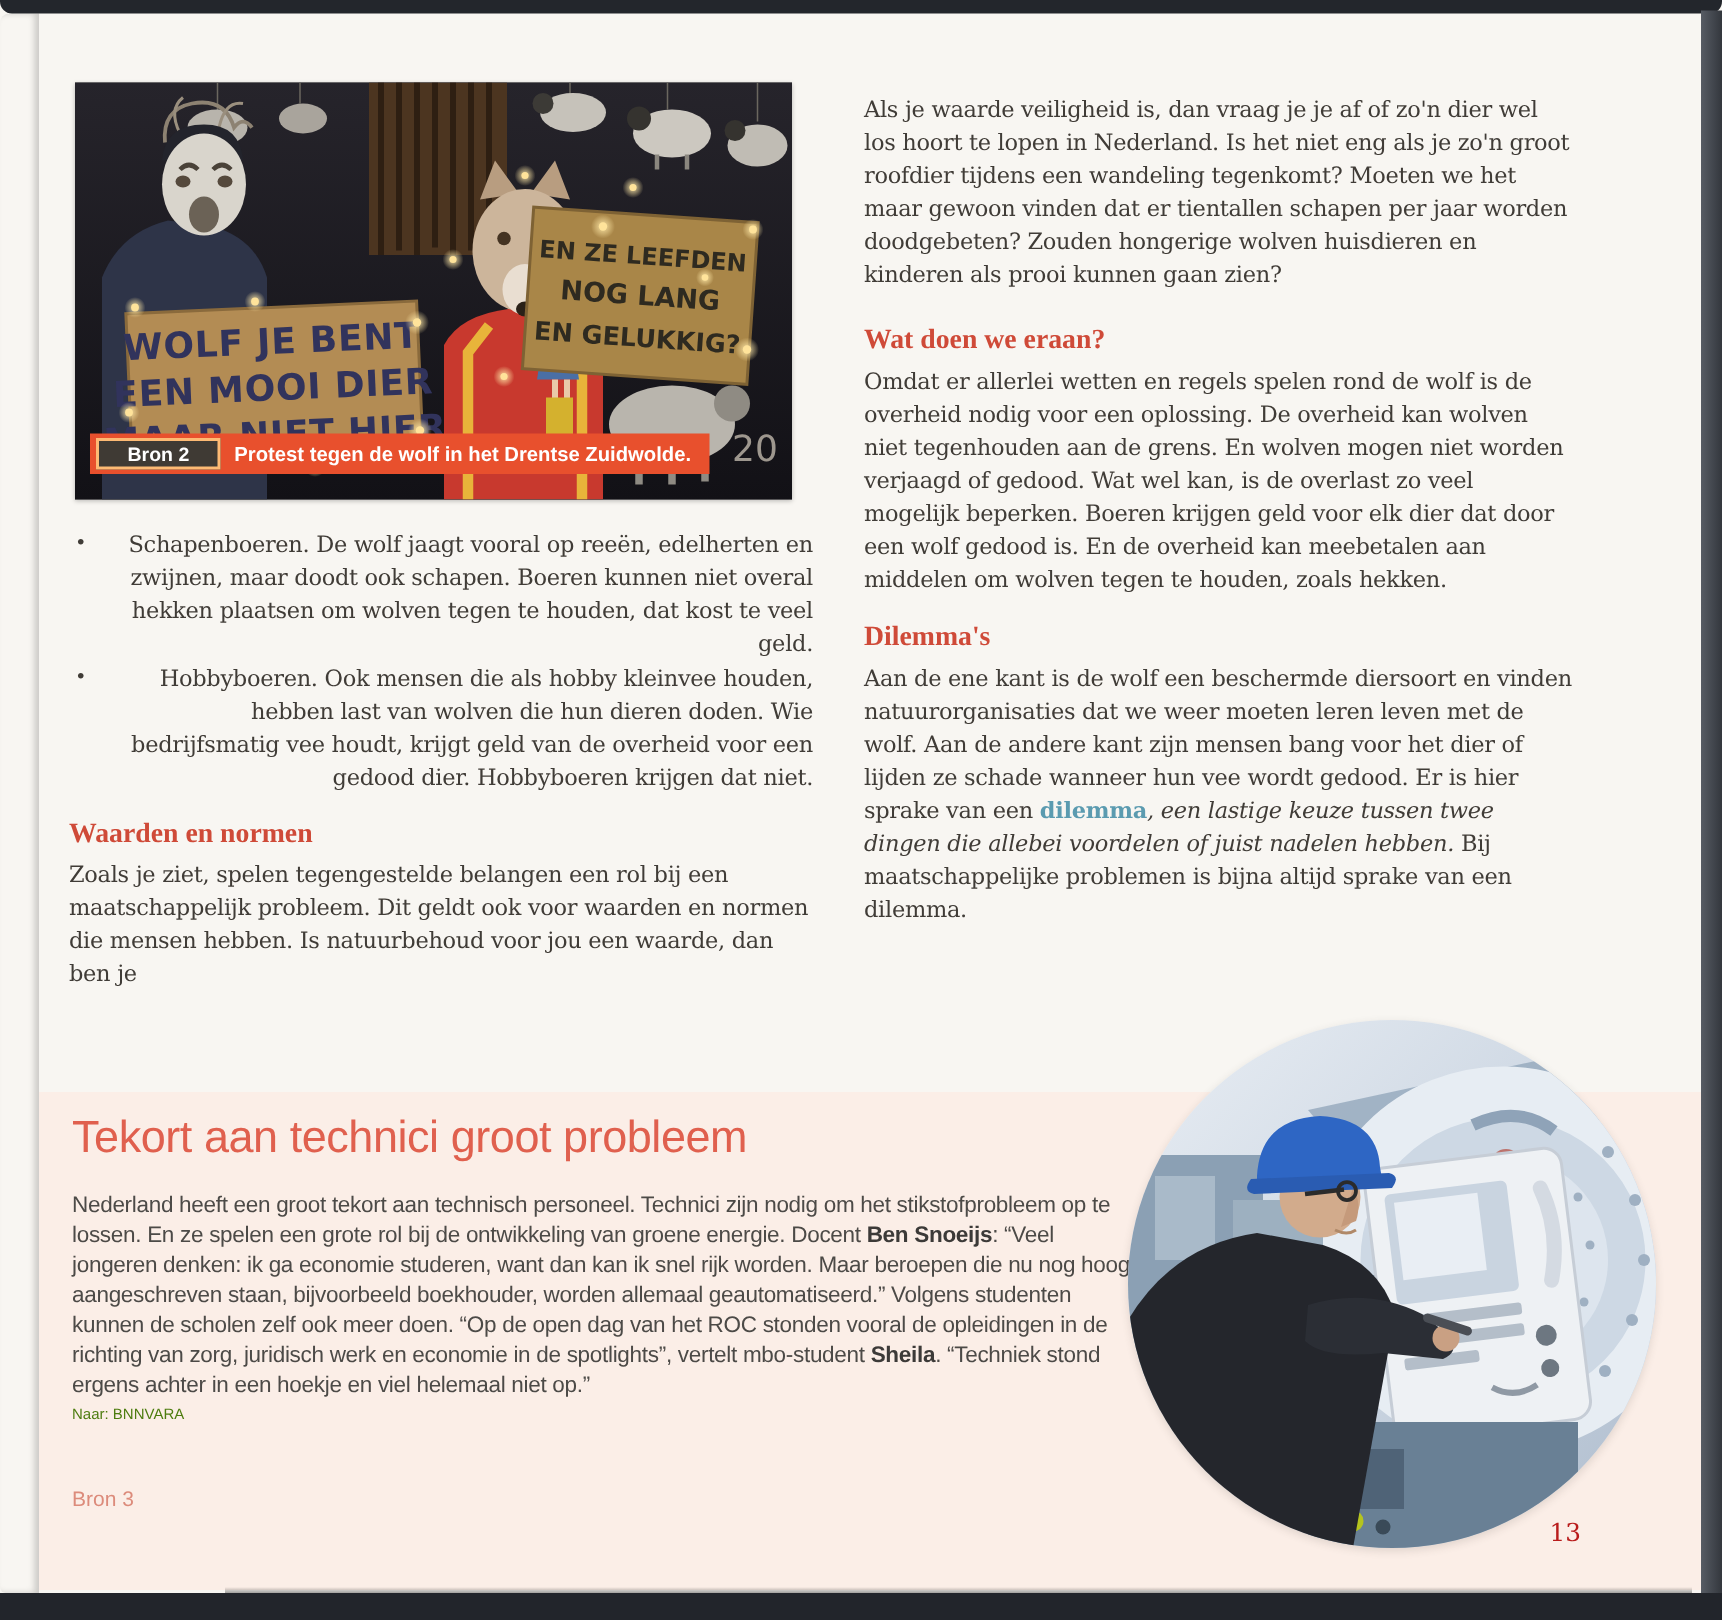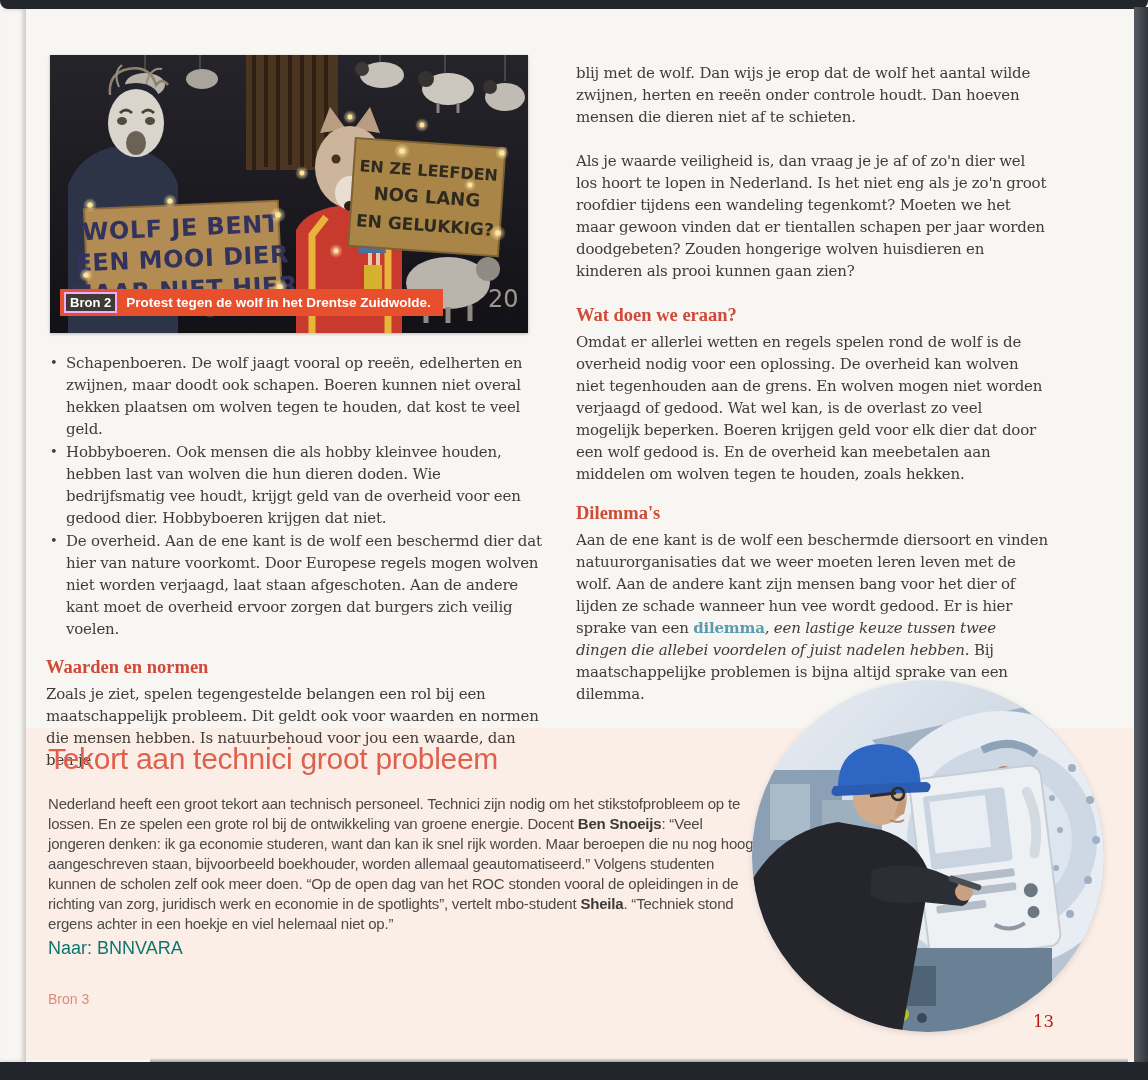--- a/index.html
+++ b/index.html
@@ -20,46 +20,46 @@
     box-shadow:inset -3px 0 4px rgba(0,0,0,.18);
     border-radius:6px 0 0 4px;}
 
   
   .pink-band{position:absolute;left:26px;right:14px;top:728px;height:332px;background:#fbeee7;z-index:1;}
 
   
   .photo{position:absolute;left:50px;top:55px;width:478px;height:278px;background:#17161b;z-index:5;box-shadow:0 1px 3px rgba(0,0,0,.25);}
   .photo svg{display:block;}
   .caption-bar{position:absolute;left:10px;bottom:17px;height:27px;background:#e8502d;display:flex;align-items:center;padding-right:12px;z-index:6;}
-  .caption-badge{background:#3f3a34;border:2px solid #f0abfc;color:#ffffff;
-    font:bold 13px "Liberation Sans",sans-serif;padding:1px 4px;margin:0 9px 0 4px;white-space:nowrap;}
+  .caption-badge{background:#3f3a34;border:2px solid #fdba74;color:#ffffff;
+    font:bold 13px "Liberation Sans",sans-serif;padding:1px 19px;margin:0 9px 0 4px;white-space:nowrap;}
   .caption-text{color:#ffffff;font:bold 13.5px "Liberation Sans",sans-serif;white-space:nowrap;}
 
   
   .col-left{position:absolute;left:46px;top:352px;width:496px;z-index:5;color:#403c37;}
   .col-right{position:absolute;left:576px;top:62px;width:472px;z-index:5;color:#403c37;}
   .bodytext{font-size:15px;line-height:22px;letter-spacing:-0.2px;}
-  .col-left ul{margin:0;padding:0 0 0 20px;list-style:none;}
+  .col-left ul{margin:0;padding:0 0 0 20px;list-style:none;text-align:right;}
   .col-left li{position:relative;margin:0 0 1px 0;}
   .col-left li::before{content:"•";position:absolute;left:-16px;top:0;font-size:13px;color:#403c37;}
   .h-red{font-family:Liberation Serif, serif;font-weight:bold;font-size:18.5px;color:#cf4a38;
     margin:16px 0 5px 0;letter-spacing:0;}
   .col-right .h-red{margin-top:0;}
   .col-right p{margin:0 0 22px 0;}
   .col-right p.tight{margin-bottom:15px;}
   .term-blue{color:#5b9bb0;font-weight:bold;}
   .ital{font-style:italic;}
 
   
   .article{position:absolute;left:48px;top:742px;width:712px;z-index:5;}
   .article-title{font-family:"Liberation Sans",sans-serif;font-weight:normal;font-size:30px;color:#e0604e;
     margin:0 0 18px 0;letter-spacing:-0.3px;}
   .article-body{font-family:"Liberation Sans",sans-serif;font-size:15px;line-height:20px;color:#4c4a47;letter-spacing:-0.2px;}
   .article-body b{color:#3c3a38;}
-  .article-source{font-family:"Liberation Sans",sans-serif;font-size:18px;color:#0f766e;margin-top:4px;}
+  .article-source{font-family:"Liberation Sans",sans-serif;font-size:10px;color:#4d7c0f;margin-top:4px;}
   .bron3{position:absolute;left:48px;top:991px;color:#dc8b7b;font:14px "Liberation Sans",sans-serif;z-index:5;}
 
   
   .circle-photo{position:absolute;left:752px;top:680px;width:352px;height:352px;border-radius:50%;
     overflow:hidden;z-index:10;box-shadow:0 2px 6px rgba(70,60,55,.15);}
 
   .page-num{position:absolute;left:1033px;top:1012px;font:16.5px "DejaVu Serif",serif;color:#b91c1c;z-index:41;}
 </style>
 </head>
 <body>
@@ -195,28 +195,26 @@
   <div class="caption-bar">
     <span class="caption-badge">Bron 2</span>
     <span class="caption-text">Protest tegen de wolf in het Drentse Zuidwolde.</span>
   </div>
 </div>
 
 <div class="col-left bodytext">
   <ul>
     <li>Schapenboeren. De wolf jaagt vooral op reeën, edelherten en zwijnen, maar doodt ook schapen. Boeren kunnen niet overal hekken plaatsen om wolven tegen te houden, dat kost te veel geld.</li>
     <li>Hobbyboeren. Ook mensen die als hobby kleinvee houden, hebben last van wolven die hun dieren doden. Wie bedrijfsmatig vee houdt, krijgt geld van de overheid voor een gedood dier. Hobbyboeren krijgen dat niet.</li>
-    <li>De overheid. Aan de ene kant is de wolf een beschermd dier dat hier van nature voorkomt. Door Europese regels mogen wolven niet worden verjaagd, laat staan afgeschoten. Aan de andere kant moet de overheid ervoor zorgen dat burgers zich veilig voelen.</li>
   </ul>
   <div class="h-red">Waarden en normen</div>
   <div>Zoals je ziet, spelen tegengestelde belangen een rol bij een maatschappelijk probleem. Dit geldt ook voor waarden en normen die mensen hebben. Is natuurbehoud voor jou een waarde, dan ben je</div>
 </div>
 
 <div class="col-right bodytext">
-  <p>blij met de wolf. Dan wijs je erop dat de wolf het aantal wilde zwijnen, herten en reeën onder controle houdt. Dan hoeven mensen die dieren niet af te schieten.</p>
   <p>Als je waarde veiligheid is, dan vraag je je af of zo'n dier wel los hoort te lopen in Nederland. Is het niet eng als je zo'n groot roofdier tijdens een wandeling tegenkomt? Moeten we het maar gewoon vinden dat er tientallen schapen per jaar worden doodgebeten? Zouden hongerige wolven huisdieren en kinderen als prooi kunnen gaan zien?</p>
   <div class="h-red">Wat doen we eraan?</div>
   <p class="tight">Omdat er allerlei wetten en regels spelen rond de wolf is de overheid nodig voor een oplossing. De overheid kan wolven niet tegenhouden aan de grens. En wolven mogen niet worden verjaagd of gedood. Wat wel kan, is de overlast zo veel mogelijk beperken. Boeren krijgen geld voor elk dier dat door een wolf gedood is. En de overheid kan meebetalen aan middelen om wolven tegen te houden, zoals hekken.</p>
   <div class="h-red" style="margin-top:17px;">Dilemma's</div>
   <p><span>Aan de ene kant is de wolf een beschermde diersoort en vinden natuurorganisaties dat we weer moeten leren leven met de wolf. Aan de andere kant zijn mensen bang voor het dier of lijden ze schade wanneer hun vee wordt gedood. Er is hier sprake van een </span><span class="term-blue">dilemma</span><span class="ital">, een lastige keuze tussen twee dingen die allebei voordelen of juist nadelen hebben.</span><span> Bij maatschappelijke problemen is bijna altijd sprake van een dilemma.</span></p>
 </div>
 
 <div class="article">
   <h1 class="article-title">Tekort aan technici groot probleem</h1>
   <div class="article-body">

